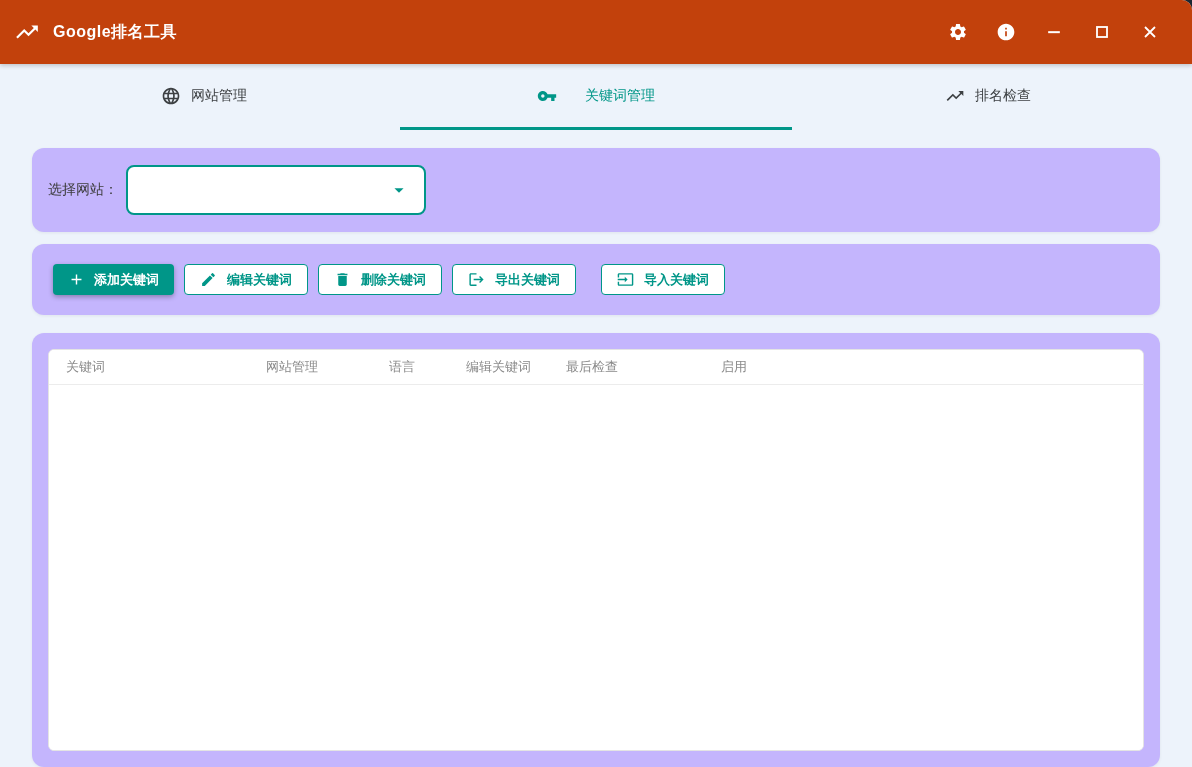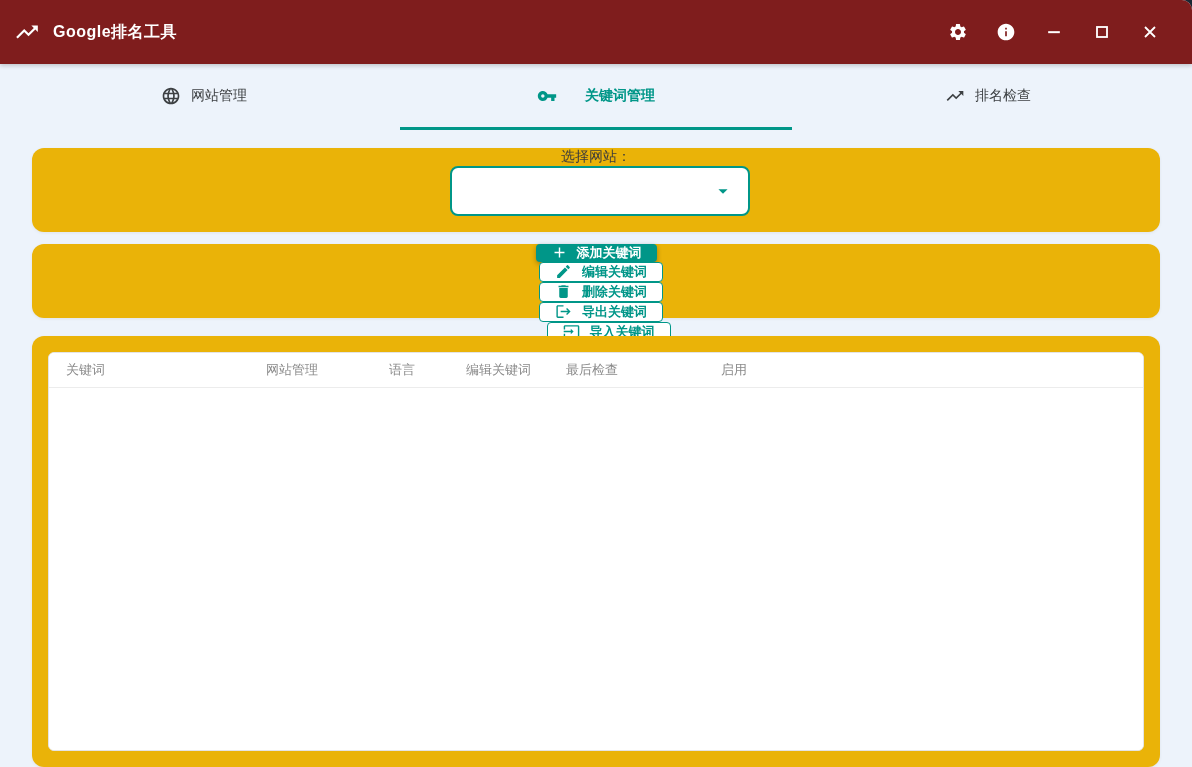--- a/index.html
+++ b/index.html
@@ -11,21 +11,21 @@
   .window {
     width: 1192px; height: 767px;
     background: #edf3fb;
     border-top-right-radius: 10px;
     overflow: hidden;
     display: flex; flex-direction: column;
   }
   
   .titlebar {
     height: 64px; flex: 0 0 64px;
-    background: #7f1d1d;
+    background: #c2410c;
     display: flex; align-items: center;
     padding: 0 31px 0 14px;
     box-shadow: 0 2px 4px rgba(0,0,0,0.18);
     position: relative; z-index: 5;
   }
   .titlebar .app-icon { width: 26px; height: 26px; display: flex; align-items: center; }
   .titlebar .app-title {
     color: #ffffff; font-size: 16px; font-weight: bold;
     margin-left: 13px; letter-spacing: 0.5px;
   }
@@ -42,27 +42,26 @@
     background: #edf3fb;
   }
   .tab {
     flex: 1; display: flex; align-items: center; justify-content: center;
     gap: 10px; cursor: pointer;
     border-bottom: 3px solid transparent;
     color: #3d4043; font-size: 14px; font-weight: 500;
   }
   .tab .t-icon { width: 20px; height: 20px; display: flex; }
   .tab .t-icon svg { fill: #3d4043; }
-  .tab.active { color: #009688; border-bottom-color: #009688; font-weight: bold; gap: 28px; }
+  .tab.active { color: #009688; border-bottom-color: #009688; font-weight: normal; gap: 28px; }
   .tab.active .t-icon svg { fill: #009688; }
   
   .card {
-    background: #eab308; border-radius: 12px;
+    background: #c4b5fd; border-radius: 12px;
     box-shadow: 0 1px 3px rgba(60,64,67,0.08);
-    flex-direction: column;
   }
   .card-select {
     margin: 18px 32px 12px 32px; height: 89px;
     display: flex; align-items: center; padding: 0 16px;
   }
   .select-label { font-size: 14px; color: #3c3c3c; }
   .site-select {
     margin-left: 8px; width: 300px; height: 50px;
     border: 2px solid #009688; border-radius: 8px; background: #fff;
     display: flex; align-items: center; justify-content: flex-end;

